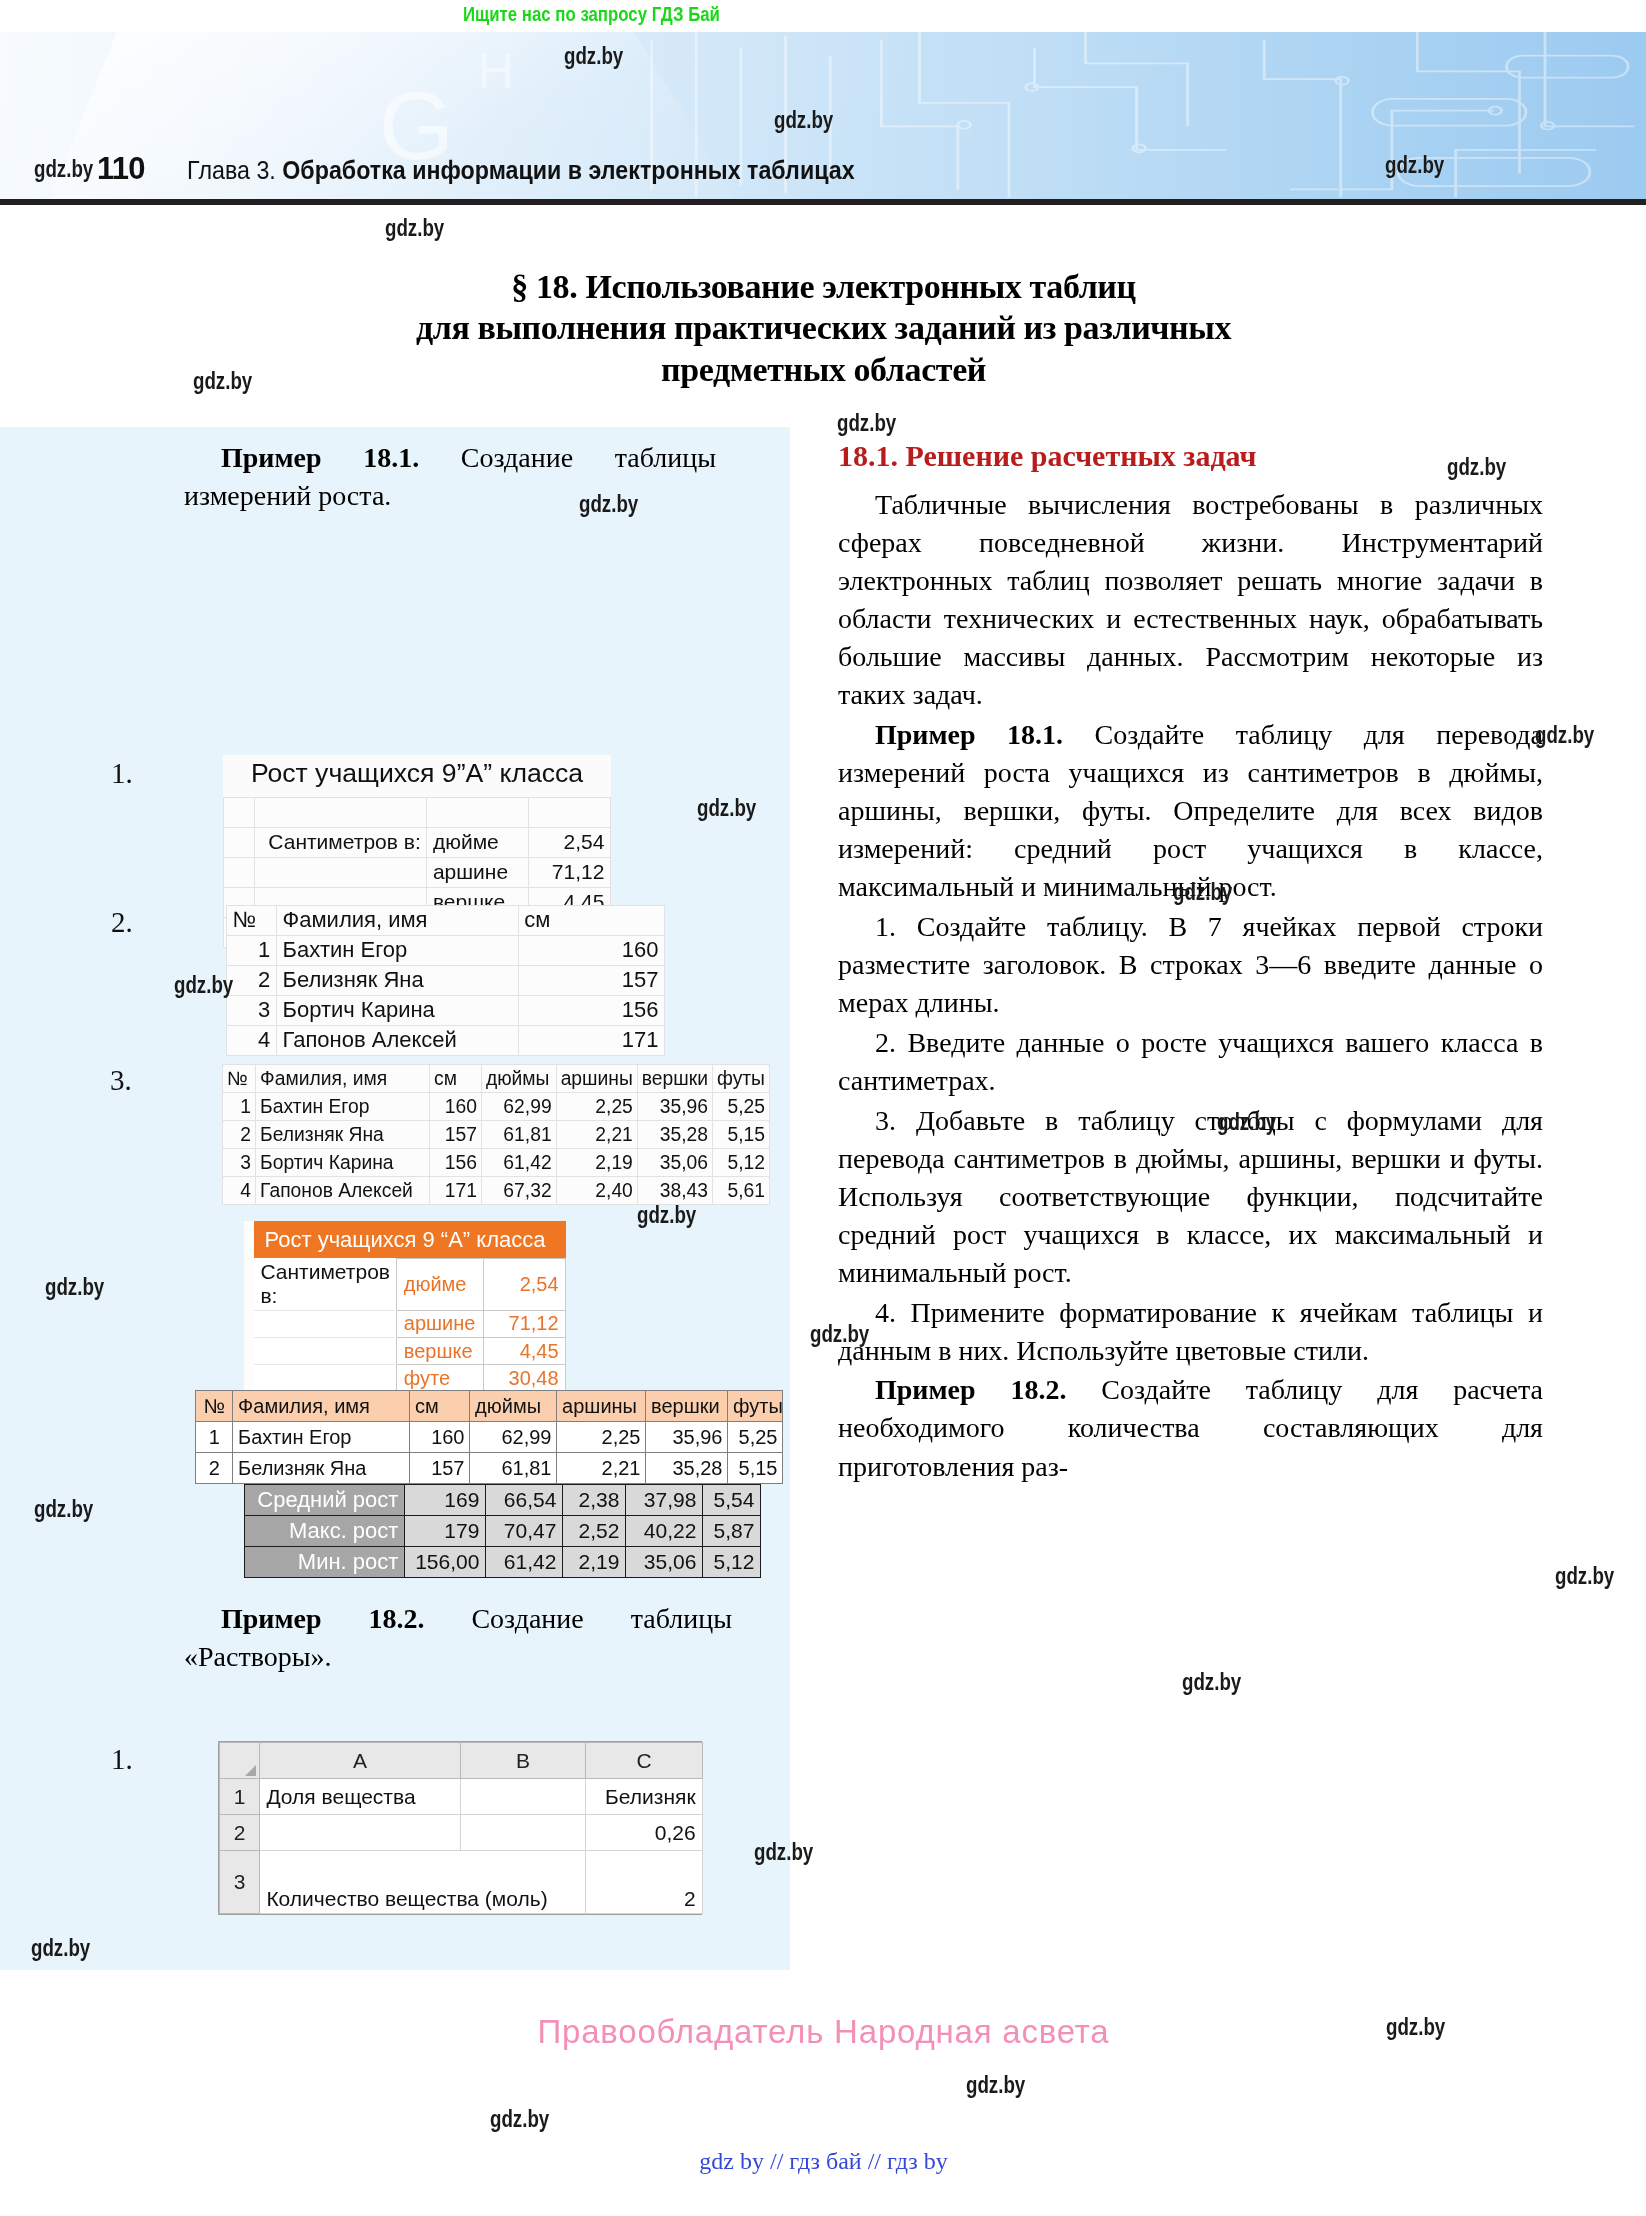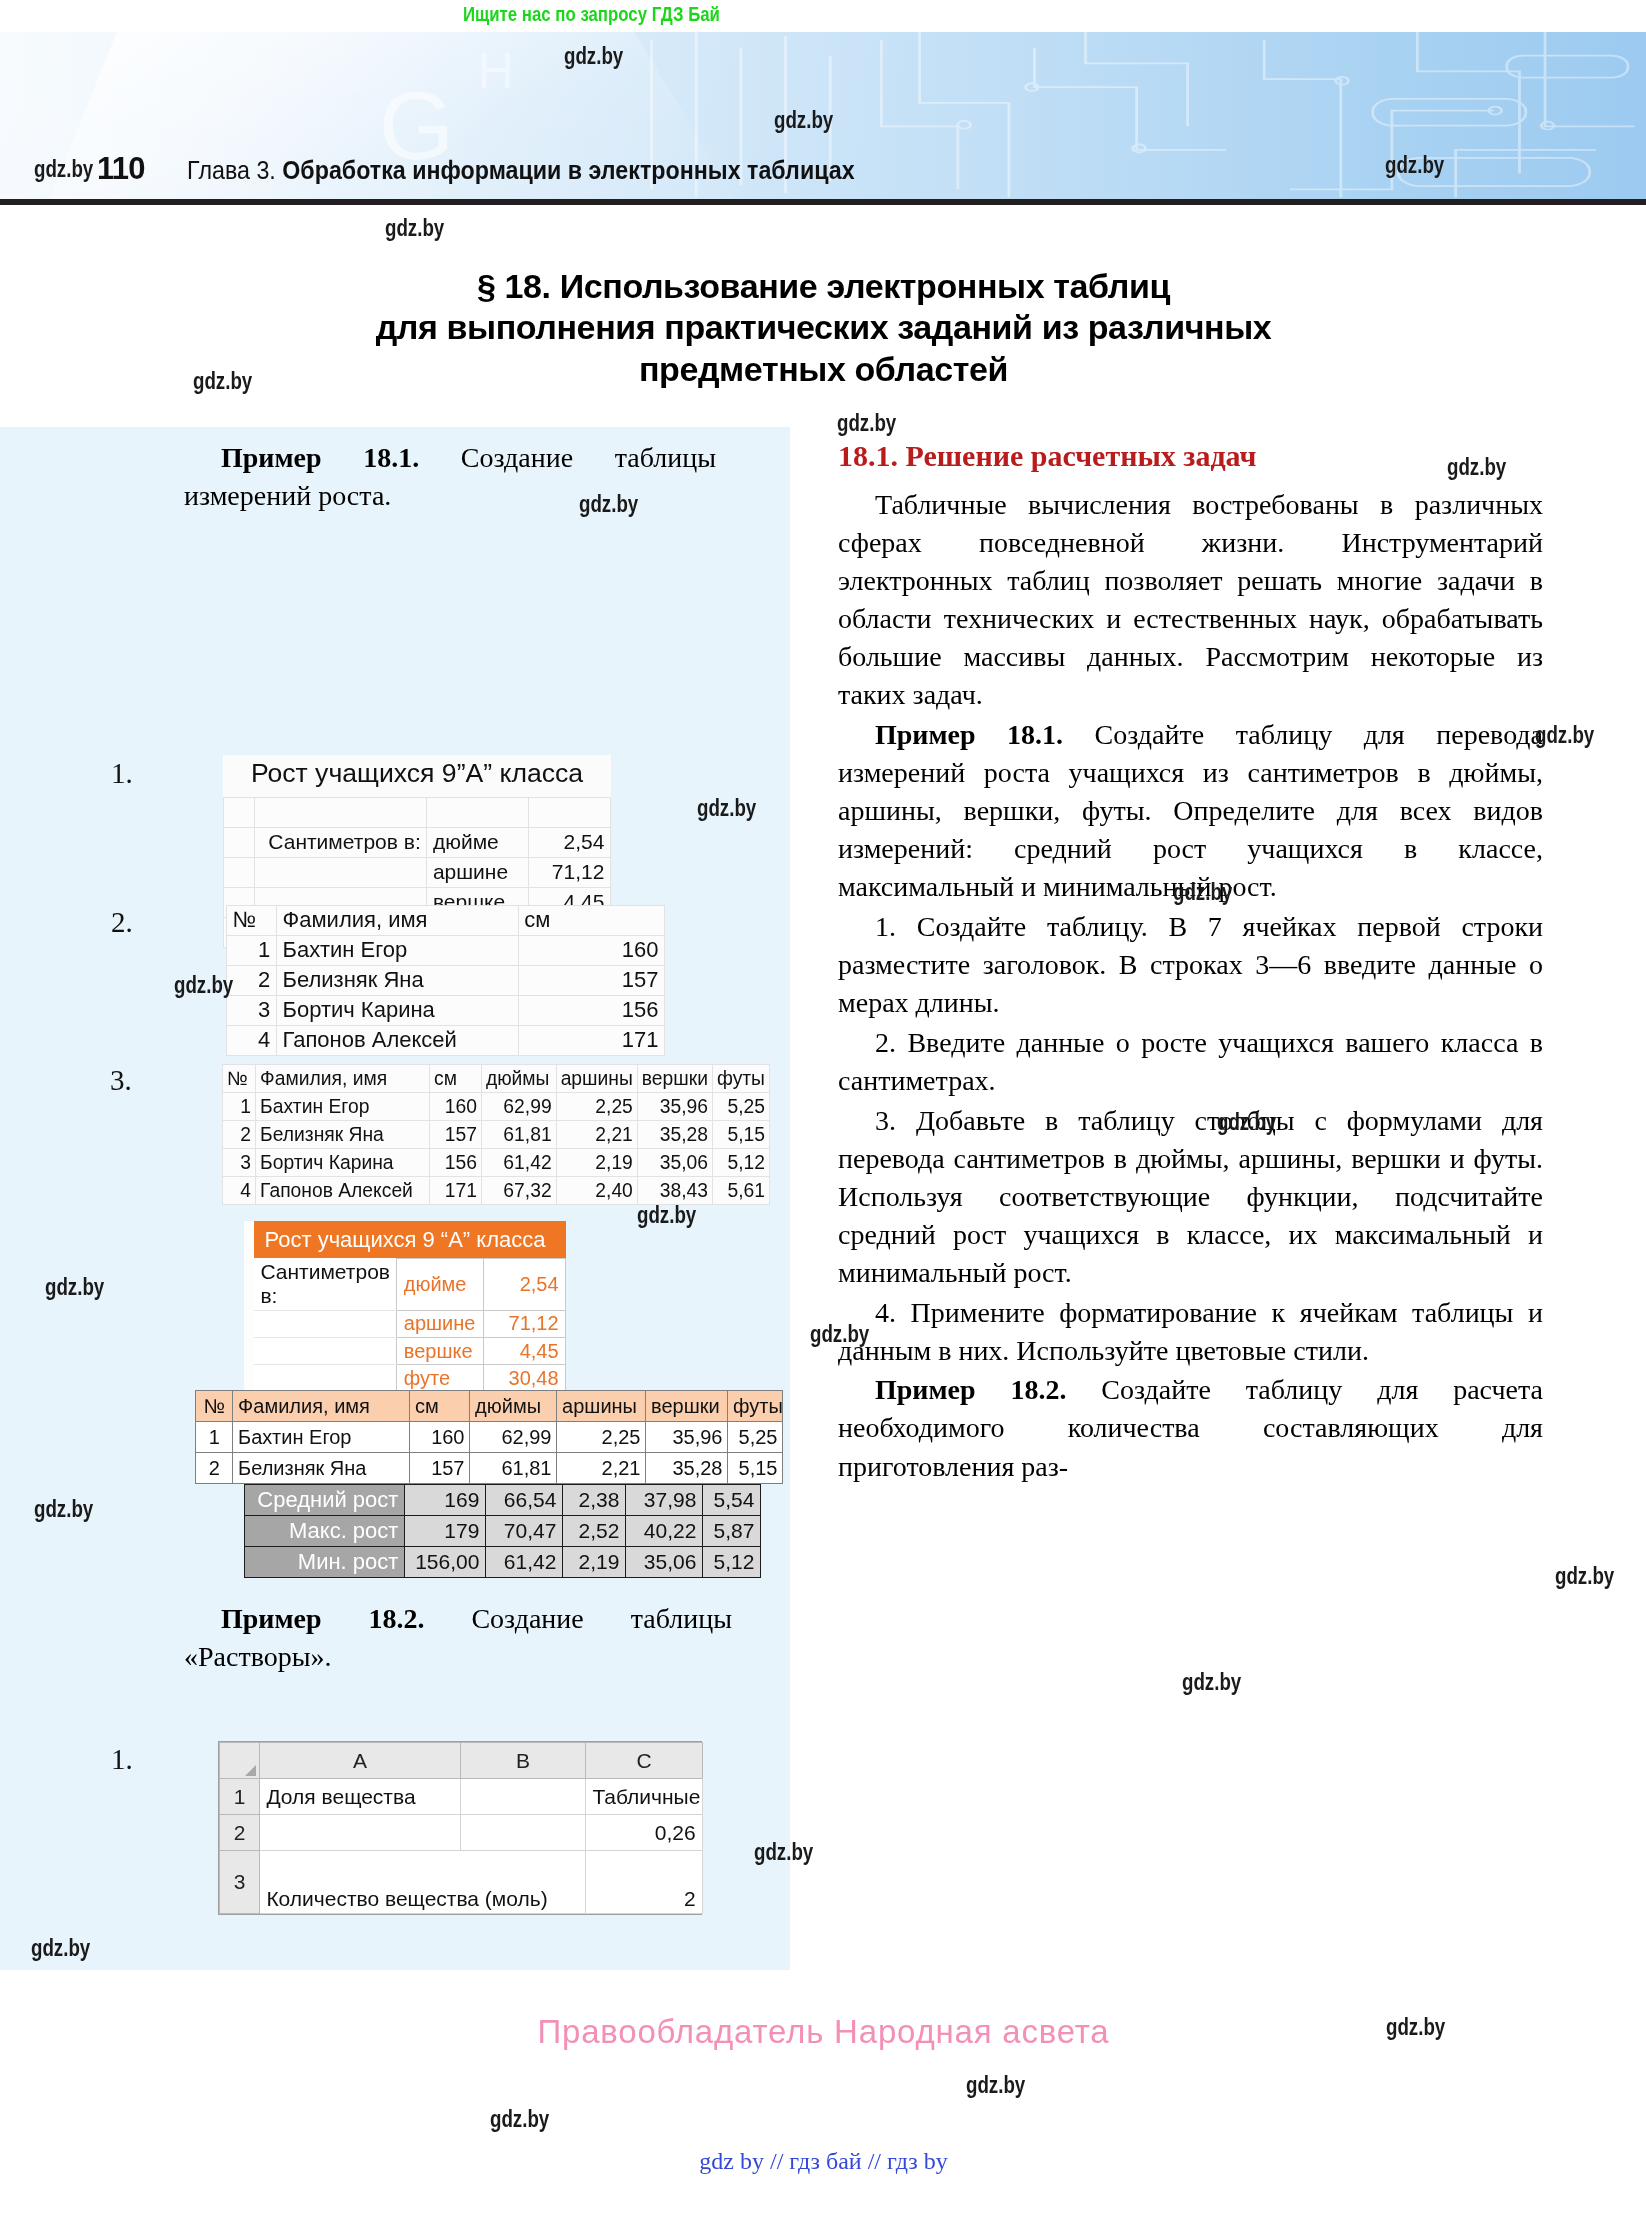--- a/index.html
+++ b/index.html
@@ -77,21 +77,21 @@
     font-family:"Liberation Sans", sans-serif;
     font-size:25px; color:#111; margin-left:17.7px;
     transform:scaleX(.93); display:inline-block;
   }
   #runhead .chap b { font-weight:700; }
 
   
   #sect-title {
     position:absolute; left:0; top:266px; width:1647px;
     text-align:center;
-    font-family:Liberation Sans, sans-serif;
+    font-family:Liberation Serif, serif;
     font-weight:700;
     font-size:34px;
     line-height:1.22;
     color:#000;
     letter-spacing:-0.4px;
   }
   #sect-title .l { display:block; }
 
   
   #left-panel {
@@ -546,21 +546,21 @@
               <span class="tri"></span>
             </td>
         <td class="colhd" style="width:201px">A</td>
         <td class="colhd" style="width:125px">B</td>
         <td class="colhd" style="width:117px">C</td>
       </tr>
       <tr>
         <td class="rowhd">1</td>
         <td>Доля вещества</td>
         <td></td>
-        <td style="text-align:right">Табличные</td>
+        <td style="text-align:right">Белизняк</td>
       </tr>
       <tr>
         <td class="rowhd">2</td>
         <td></td>
         <td></td>
         <td style="text-align:right">0,26</td>
       </tr>
       <tr>
         <td class="rowhd tall">3</td>
         <td class="tall" colspan="2" style="vertical-align:bottom">Количество вещества (моль)</td>

